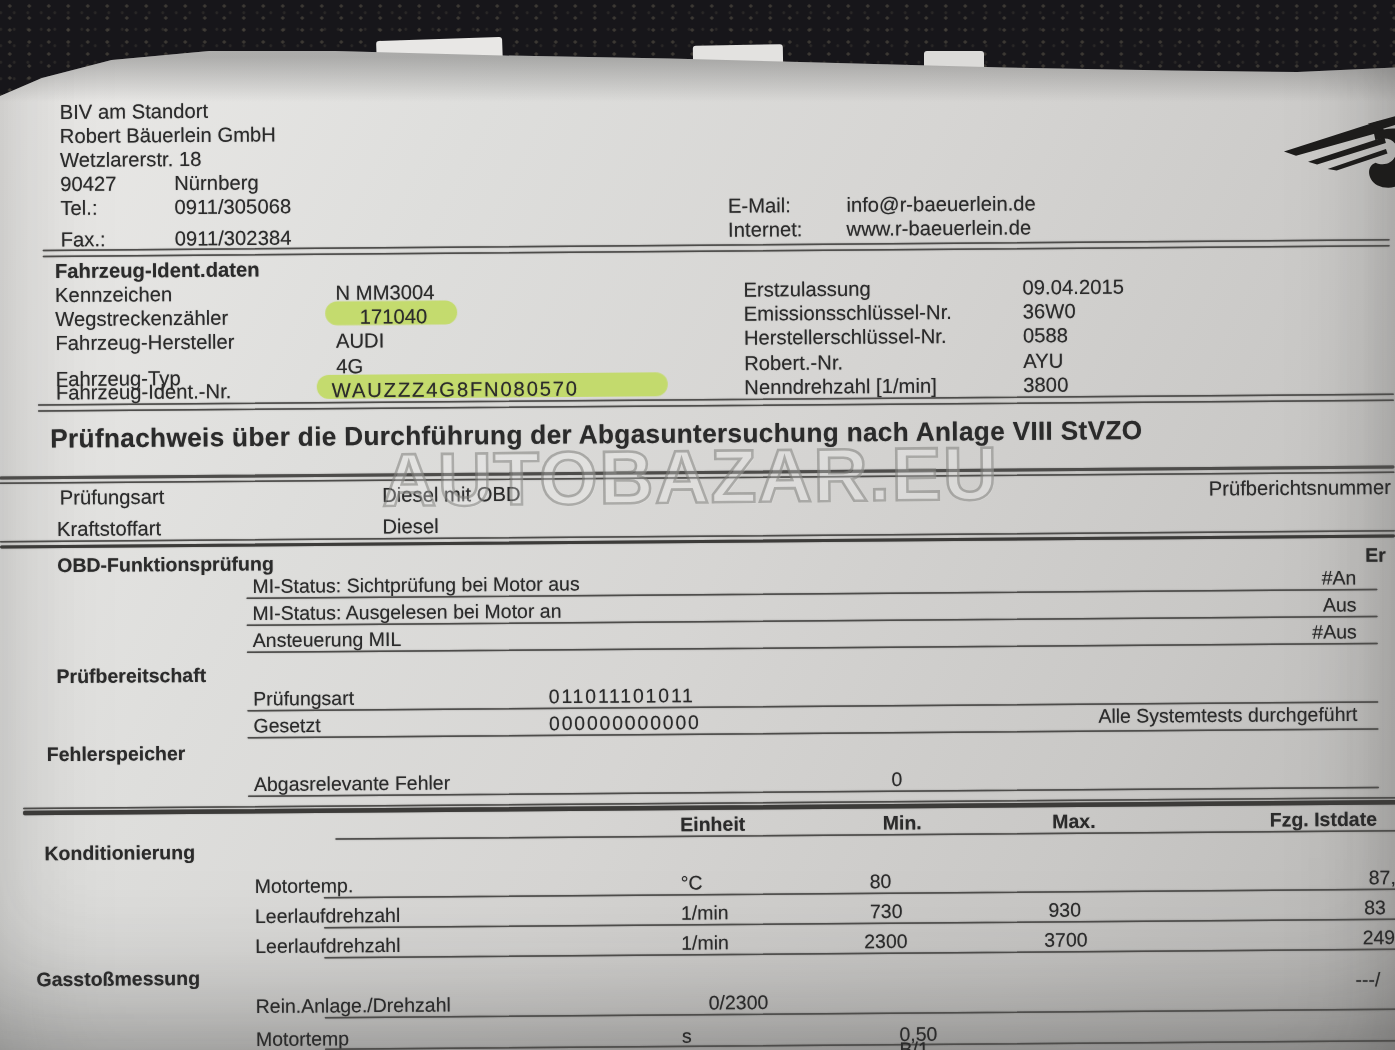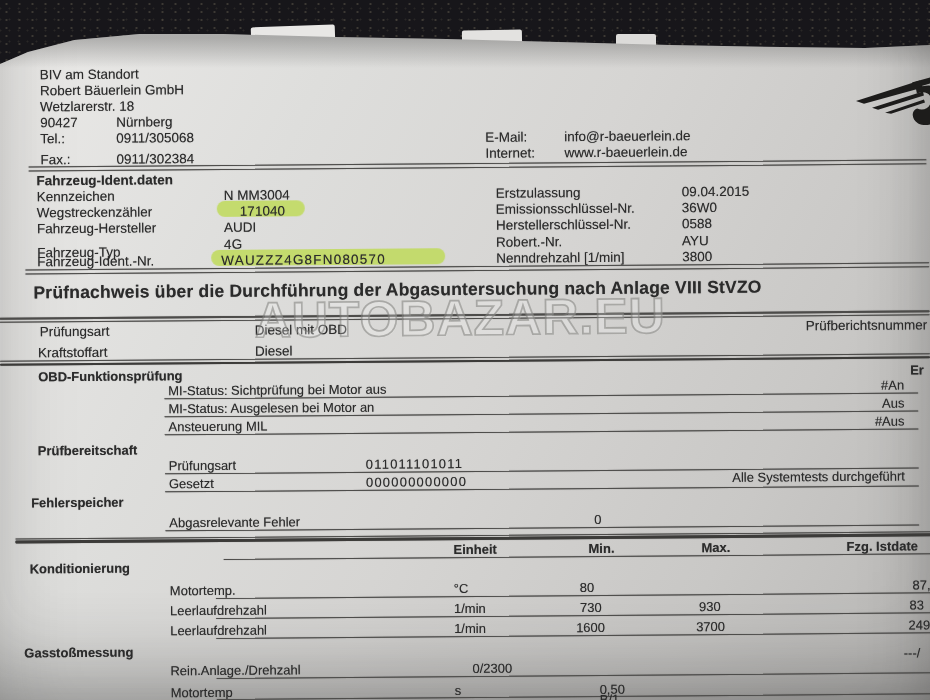--- a/index.html
+++ b/index.html
@@ -194,21 +194,21 @@
 
     <span class="t small" style="left:168px;top:601px">Leerlaufdrehzahl</span>
     <span class="t small" style="left:452px;top:601px">1/min</span>
     <span class="t small" style="left:578px;top:601px">730</span>
     <span class="t small" style="left:697px;top:601px">930</span>
     <span class="t small" style="right:8px;top:601px">83</span>
     <div class="ln" style="left:214px;top:616px;width:718px;height:1.1px"></div>
 
     <span class="t small" style="left:168px;top:621px">Leerlaufdrehzahl</span>
     <span class="t small" style="left:452px;top:621px">1/min</span>
-    <span class="t small" style="left:574px;top:621px">1600</span>
+    <span class="t small" style="left:574px;top:621px">2300</span>
     <span class="t small" style="left:694px;top:621px">3700</span>
     <span class="t small" style="right:2px;top:621px">249</span>
     <div class="ln" style="left:214px;top:636px;width:718px;height:1.1px"></div>
 
     <span class="t b small" style="left:22px;top:642px">Gasstoßmessung</span>
     <span class="t small" style="right:12px;top:649px">---/</span>
 
     <span class="t small" style="left:168px;top:661px">Rein.Anlage./Drehzahl</span>
     <span class="t small" style="left:470px;top:661px">0/2300</span>
     <div class="ln" style="left:214px;top:676px;width:718px;height:1.1px"></div>

